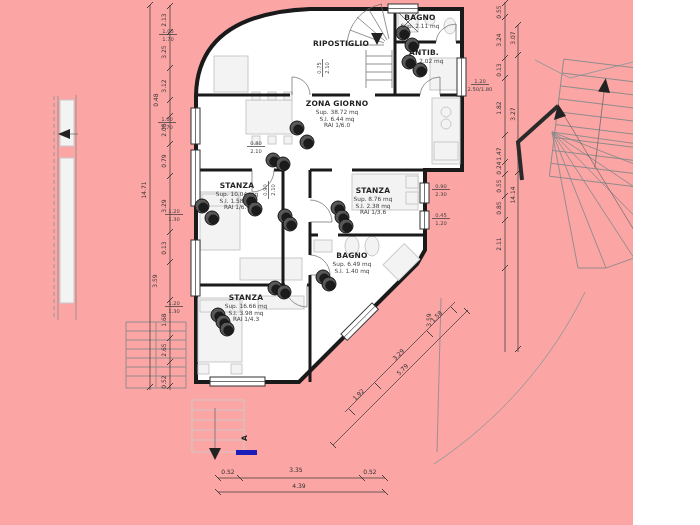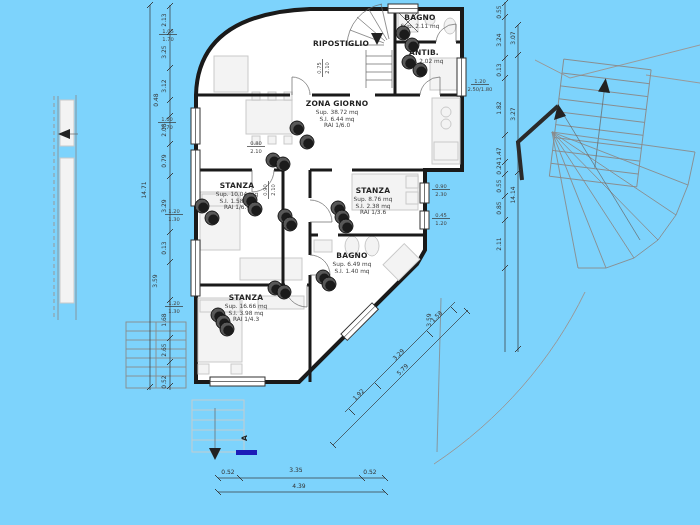--- a/index.html
+++ b/index.html
@@ -1,16 +1,16 @@
 <!DOCTYPE html>
 <html><head>
 <meta charset="utf-8">
 <style>
   html,body{margin:0;padding:0;background:#ffffff;}
-  .page{width:700px;height:525px;position:relative;background:#7dd3fc;overflow:hidden;}
+  .page{width:633px;height:525px;position:relative;background:#fca5a5;overflow:hidden;}
   svg{display:block;}
   text{font-family:"DejaVu Sans",sans-serif;fill:#222;}
   .room-name{font-size:7.5px;font-weight:bold;letter-spacing:.2px;}
   .room-sub{font-size:5.8px;fill:#444;}
   .dimtxt{font-size:6px;fill:#333;}
   .lbl{font-size:5.2px;fill:#444;}
   .owall{fill:#ffffff;stroke:#1a1a1a;stroke-width:4;}
   .iwall{stroke:#1a1a1a;stroke-width:3;fill:none;}
   .thin{stroke:#666;stroke-width:.7;fill:none;}
   .dim{stroke:#333;stroke-width:.7;fill:none;}

